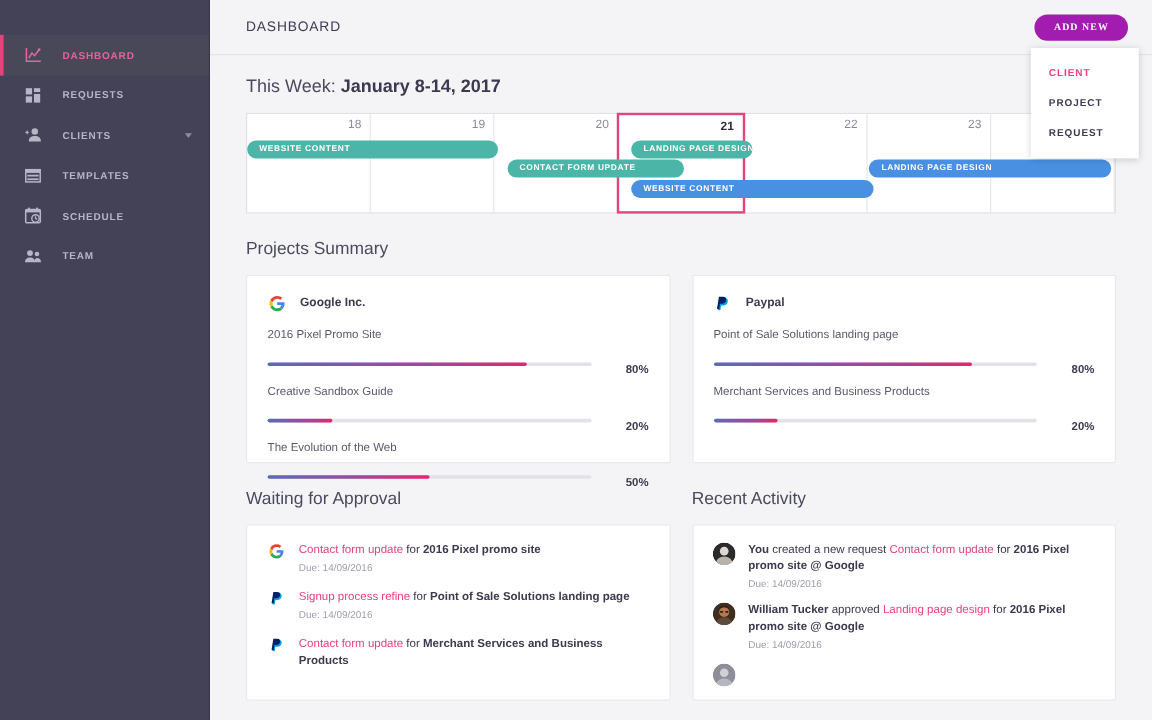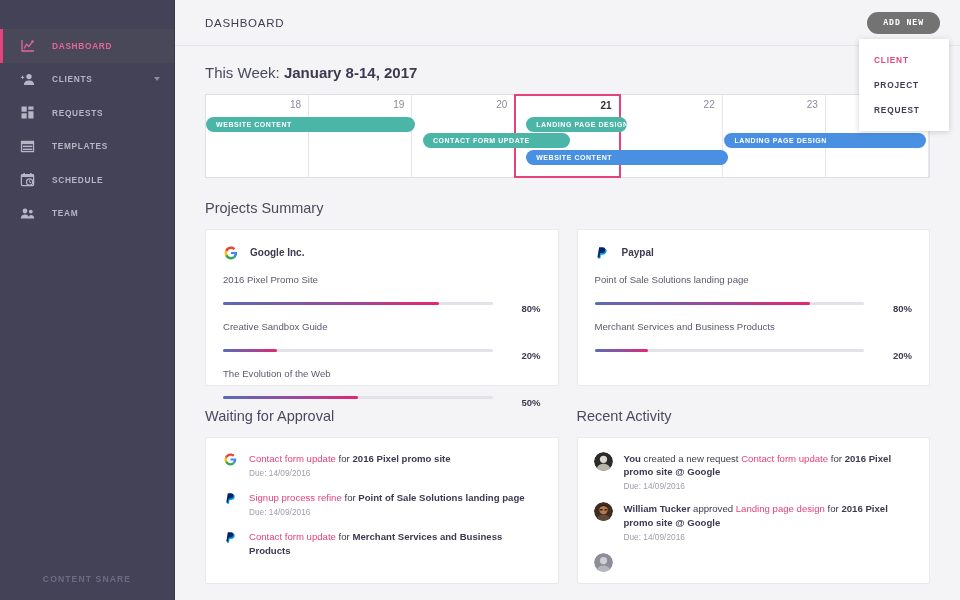--- a/index.html
+++ b/index.html
@@ -96,28 +96,28 @@
     border-bottom: 1px solid #e3e3e9;
     display: flex; align-items: center;
     padding: 0 20px 0 30px;
     position: relative;
   }
   .topbar-title {
     font-size: 11.5px; color: #3d3c52; letter-spacing: 0.7px;
   }
   .addnew-wrap { margin-left: auto; position: relative; }
   .addnew-btn {
-    background: #737373;
+    background: #a21caf;
     color: #fff;
     border: none;
     border-radius: 13px;
     height: 22px;
     padding: 0 16px;
     font-size: 8.2px; font-weight: bold; letter-spacing: 0.9px;
-    font-family: Liberation Mono, monospace;
+    font-family: Liberation Serif, serif;
     cursor: pointer;
   }
   .addnew-menu {
     position: absolute;
     top: 28px; right: -9px;
     width: 90px;
     background: #ffffff;
     box-shadow: 0 1px 6px rgba(0,0,0,0.17);
     padding: 8px 0 9px 0;
     z-index: 40;
@@ -246,39 +246,39 @@
             <path d="M4 10.5 L6.6 6.2 L8.8 8.4 L12.6 3.4" stroke="#e5659a" stroke-width="1.3" fill="none"></path>
             <circle cx="12.6" cy="3.4" r="1.2" fill="#e5659a"></circle>
           </svg>
         </span>
         <span class="sb-label">DASHBOARD</span>
       </div>
 
       <div class="sb-item">
         <span class="sb-ico">
           <svg width="15" height="15" viewBox="0 0 15 15">
+            <rect x="1.5" y="1.5" width="5.2" height="5.2" fill="#b7b6c6"></rect>
+            <rect x="8.3" y="1.5" width="5.2" height="3.2" fill="#b7b6c6"></rect>
+            <rect x="1.5" y="8.3" width="5.2" height="5.2" fill="#b7b6c6"></rect>
+            <rect x="8.3" y="6.3" width="5.2" height="7.2" fill="#b7b6c6"></rect>
+          </svg>
+        </span>
+        <span class="sb-label">REQUESTS</span>
+      </div>
+
+      <div class="sb-item">
+        <span class="sb-ico">
+          <svg width="15" height="15" viewBox="0 0 15 15">
             <circle cx="9" cy="4.6" r="2.7" fill="#b7b6c6"></circle>
             <path d="M3.9 13 C3.9 9.8 6.1 8.4 9 8.4 C11.9 8.4 14.1 9.8 14.1 13 Z" fill="#b7b6c6"></path>
             <path d="M2.6 3.2 L3.2 4.7 L4.7 5.3 L3.2 5.9 L2.6 7.4 L2 5.9 L0.5 5.3 L2 4.7 Z" fill="#b7b6c6"></path>
           </svg>
         </span>
         <span class="sb-label">CLIENTS</span>
         <span class="caret-small"></span>
-      </div>
-
-      <div class="sb-item">
-        <span class="sb-ico">
-          <svg width="15" height="15" viewBox="0 0 15 15">
-            <rect x="1.5" y="1.5" width="5.2" height="5.2" fill="#b7b6c6"></rect>
-            <rect x="8.3" y="1.5" width="5.2" height="3.2" fill="#b7b6c6"></rect>
-            <rect x="1.5" y="8.3" width="5.2" height="5.2" fill="#b7b6c6"></rect>
-            <rect x="8.3" y="6.3" width="5.2" height="7.2" fill="#b7b6c6"></rect>
-          </svg>
-        </span>
-        <span class="sb-label">REQUESTS</span>
       </div>
 
       <div class="sb-item">
         <span class="sb-ico">
           <svg width="15" height="15" viewBox="0 0 15 15">
             <rect x="1.5" y="2.4" width="12" height="10.2" fill="none" stroke="#b7b6c6" stroke-width="1.25"></rect>
             <rect x="1.5" y="2.4" width="12" height="2.7" fill="#b7b6c6"></rect>
             <rect x="2.8" y="6.6" width="9.4" height="1.5" fill="#b7b6c6"></rect>
             <rect x="2.8" y="9.6" width="9.4" height="1.5" fill="#b7b6c6"></rect>
           </svg>
@@ -307,23 +307,20 @@
             <circle cx="10.8" cy="5.6" r="1.9" fill="#b7b6c6"></circle>
             <path d="M0.8 12.6 C0.8 9.7 2.7 8.5 5 8.5 C7.3 8.5 9.2 9.7 9.2 12.6 Z" fill="#b7b6c6"></path>
             <path d="M8.6 12.6 C8.6 10.3 9.6 9.1 11 9.1 C12.6 9.1 14.2 10.1 14.2 12.6 Z" fill="#b7b6c6"></path>
           </svg>
         </span>
         <span class="sb-label">TEAM</span>
       </div>
 
     </div>
 
-    <div class="sb-footer">
-      <span>CONTENT SNARE</span>
-    </div>
   </div>
 
   <div class="main">
 
     <div class="topbar">
       <div class="topbar-title">DASHBOARD</div>
       <div class="addnew-wrap">
         <button class="addnew-btn">ADD NEW</button>
         <div class="addnew-menu">
           <div class="addnew-menu-item hl">CLIENT</div>

